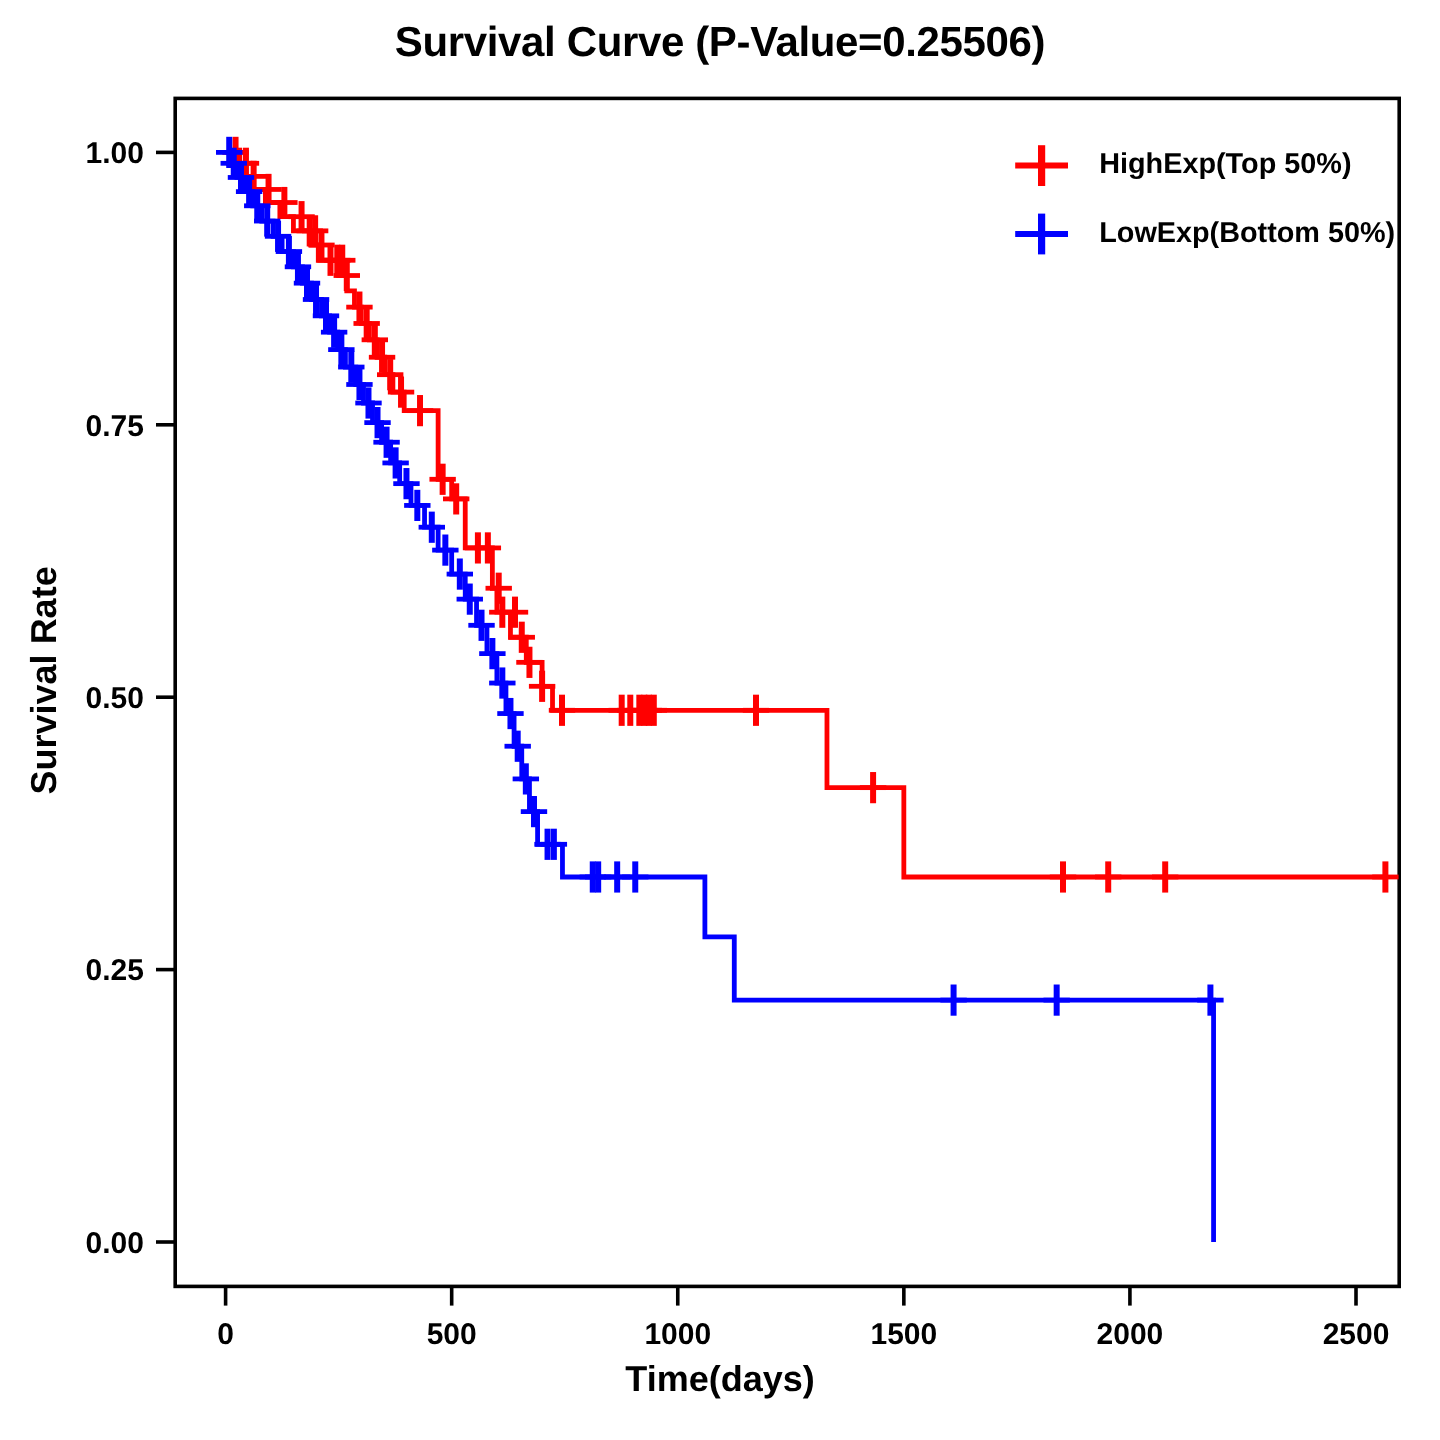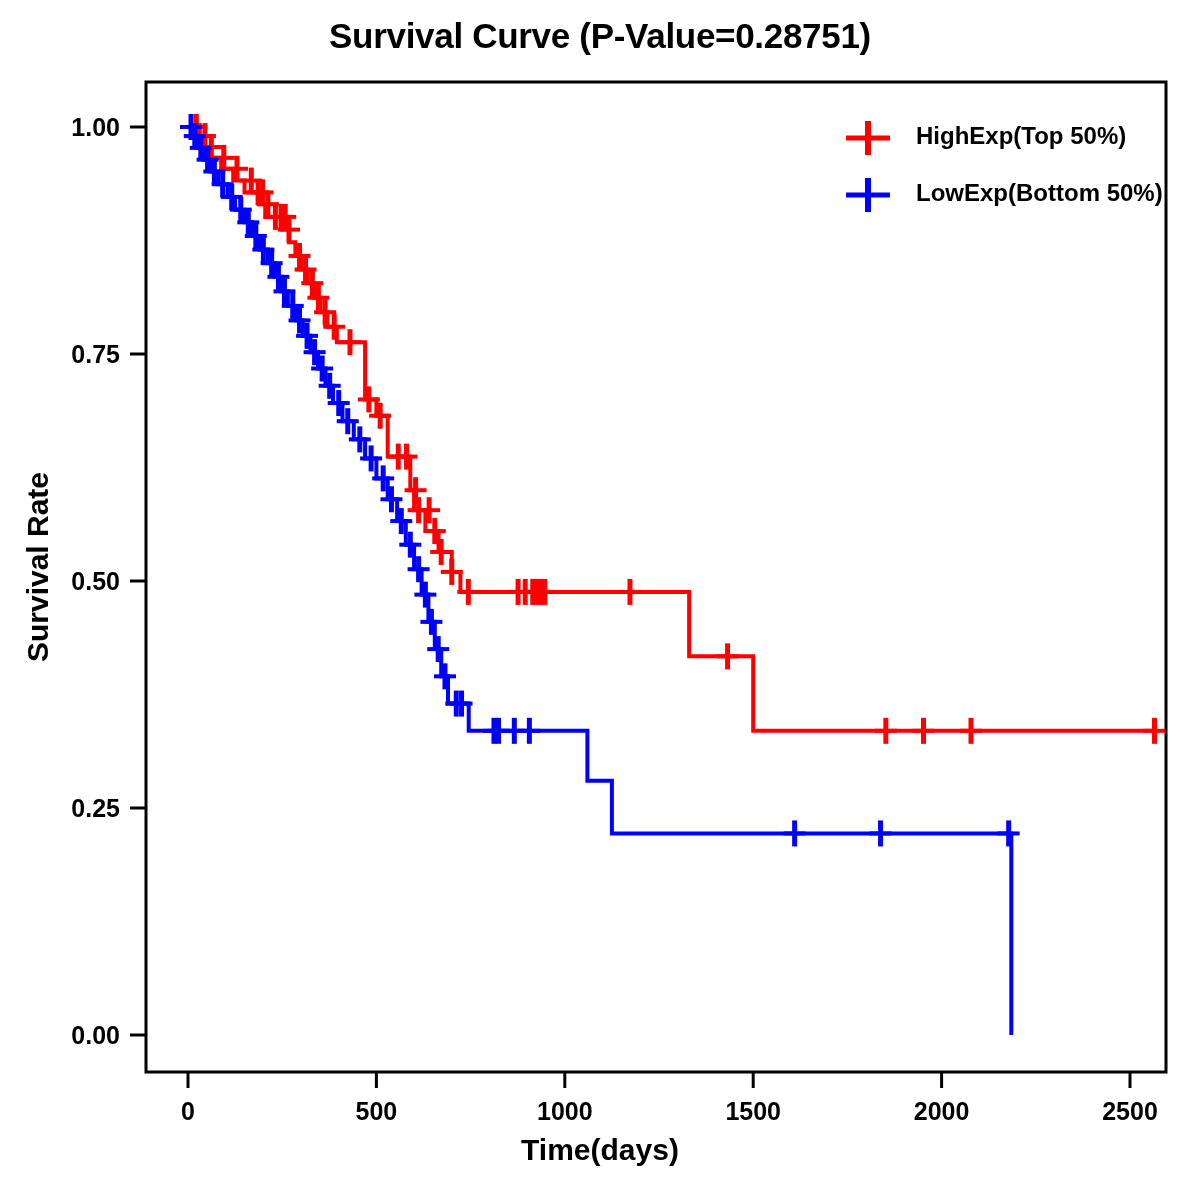--- a/index.html
+++ b/index.html
@@ -78,21 +78,21 @@
     fill: #000000;
     font-family: "Liberation Sans", sans-serif;
     dominant-baseline: middle;
   }
 </style>
 </head>
 <body>
 
 <div id="figure">
 
-  <div id="chart-title">Survival Curve (P-Value=0.28751)</div>
+  <div id="chart-title">Survival Curve (P-Value=0.25506)</div>
 
   <div id="ylabel">Survival Rate</div>
 
   <div id="xlabel">Time(days)</div>
 
   <svg id="plot-svg" width="1200" height="1200">
     <g id="plot-frame">
         <rect x="146" y="82" width="1020" height="990" fill="none" stroke="#000000" stroke-width="3"></rect>
       </g>
     <g id="y-ticks">

